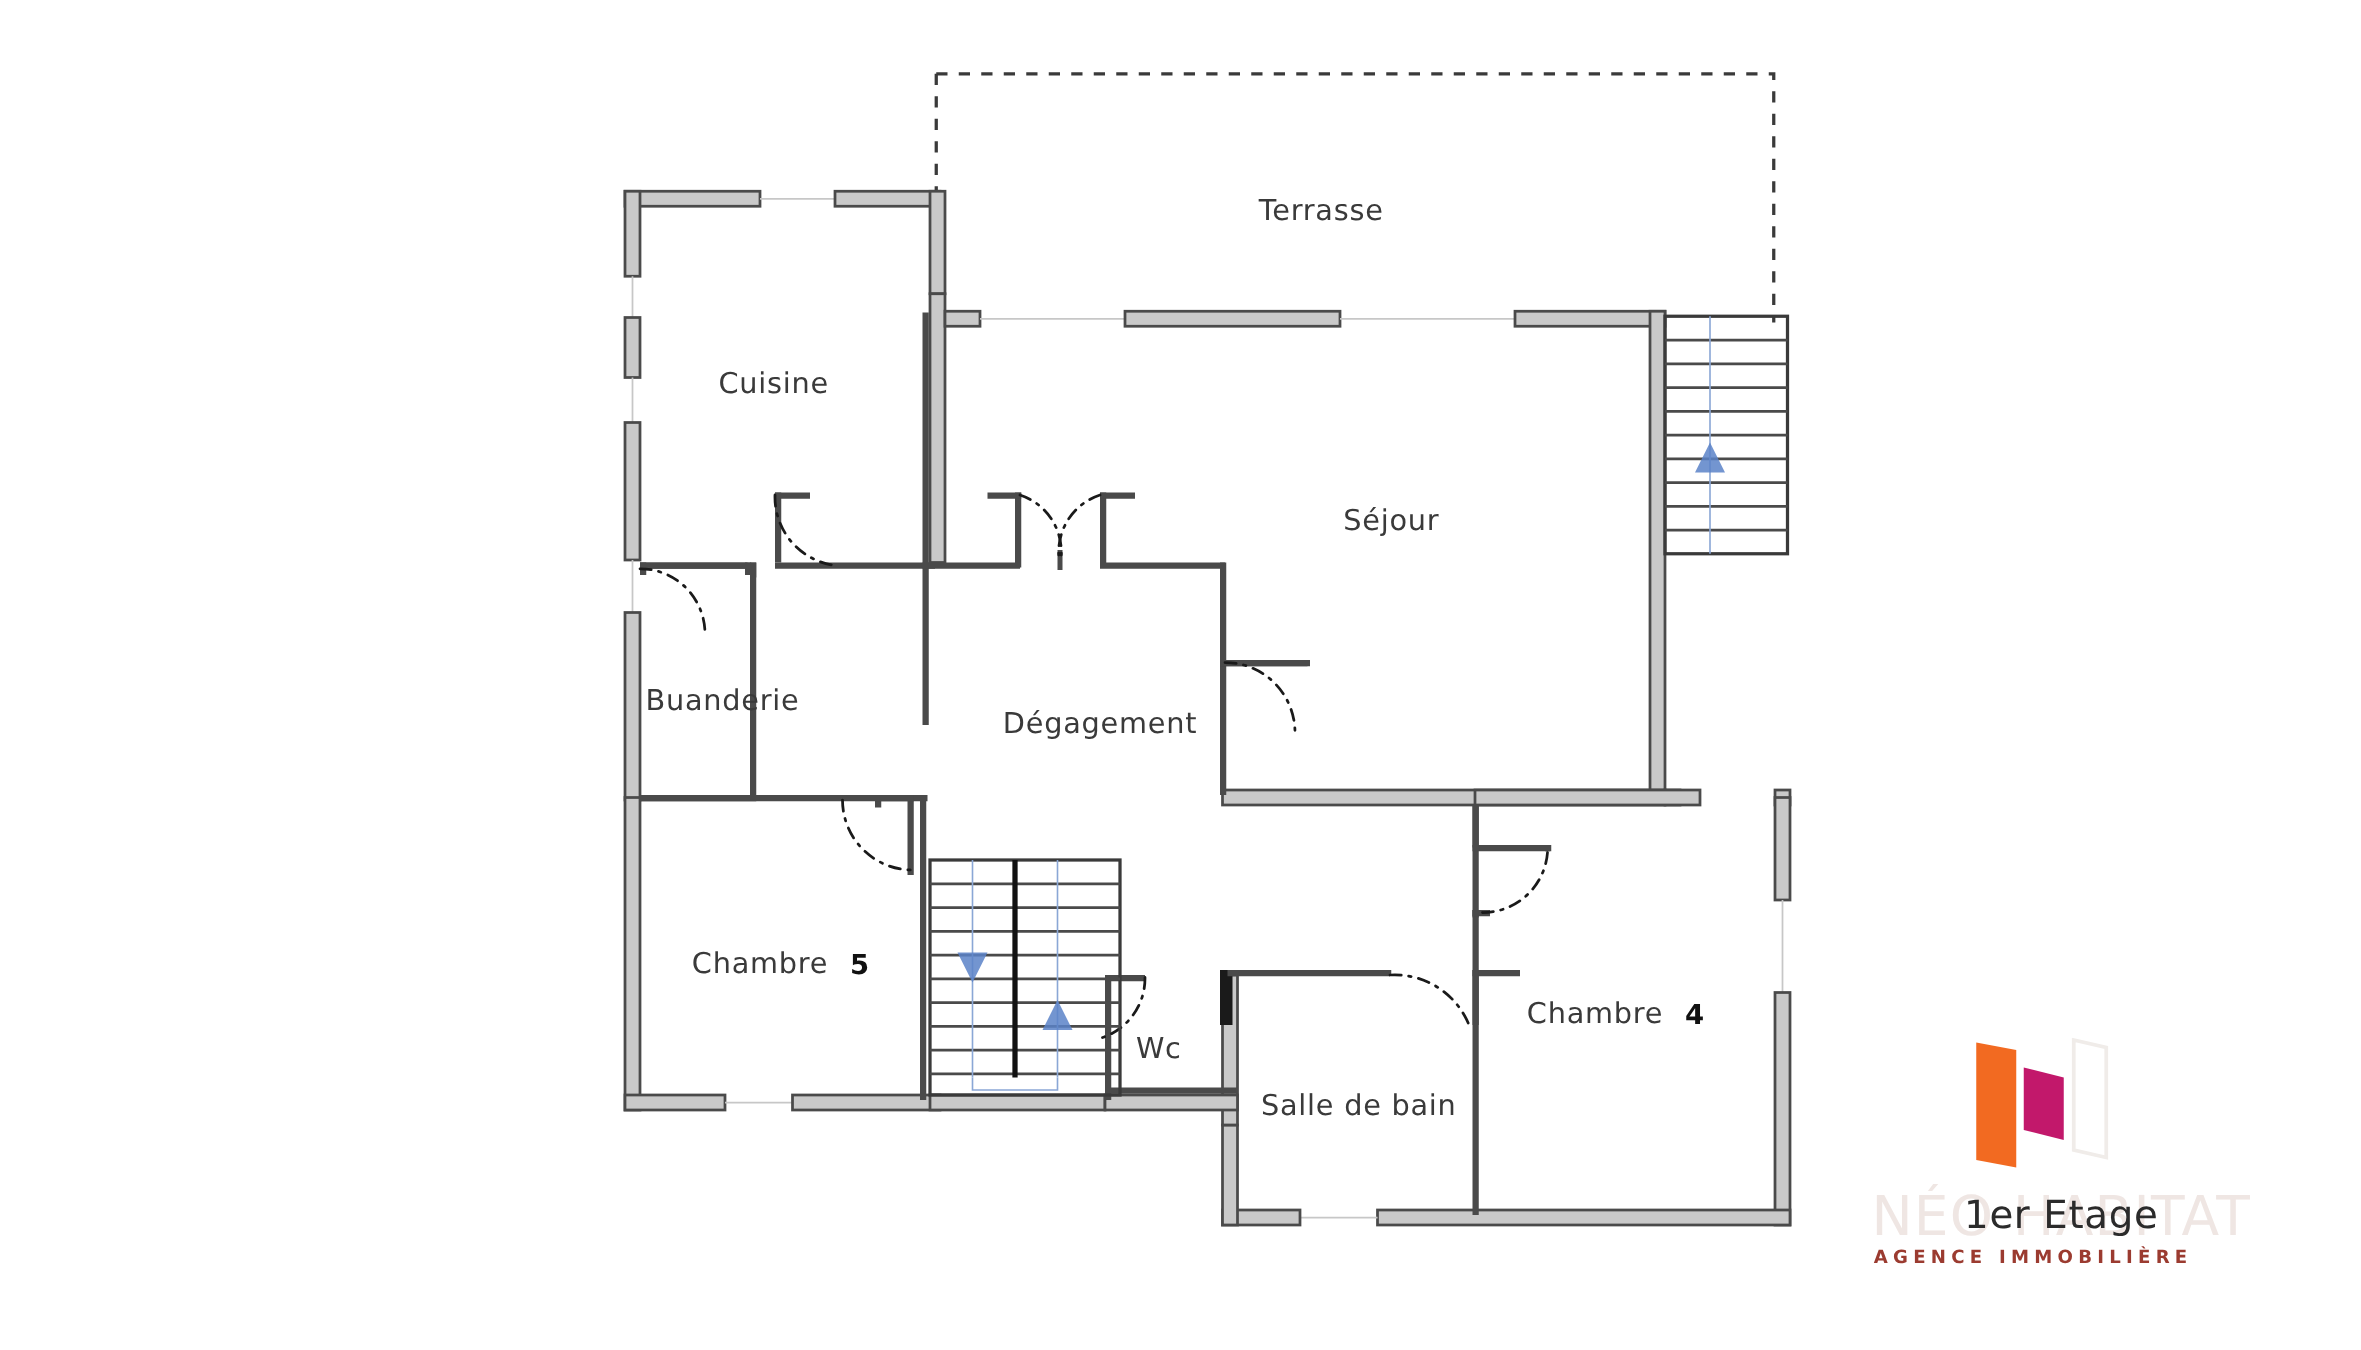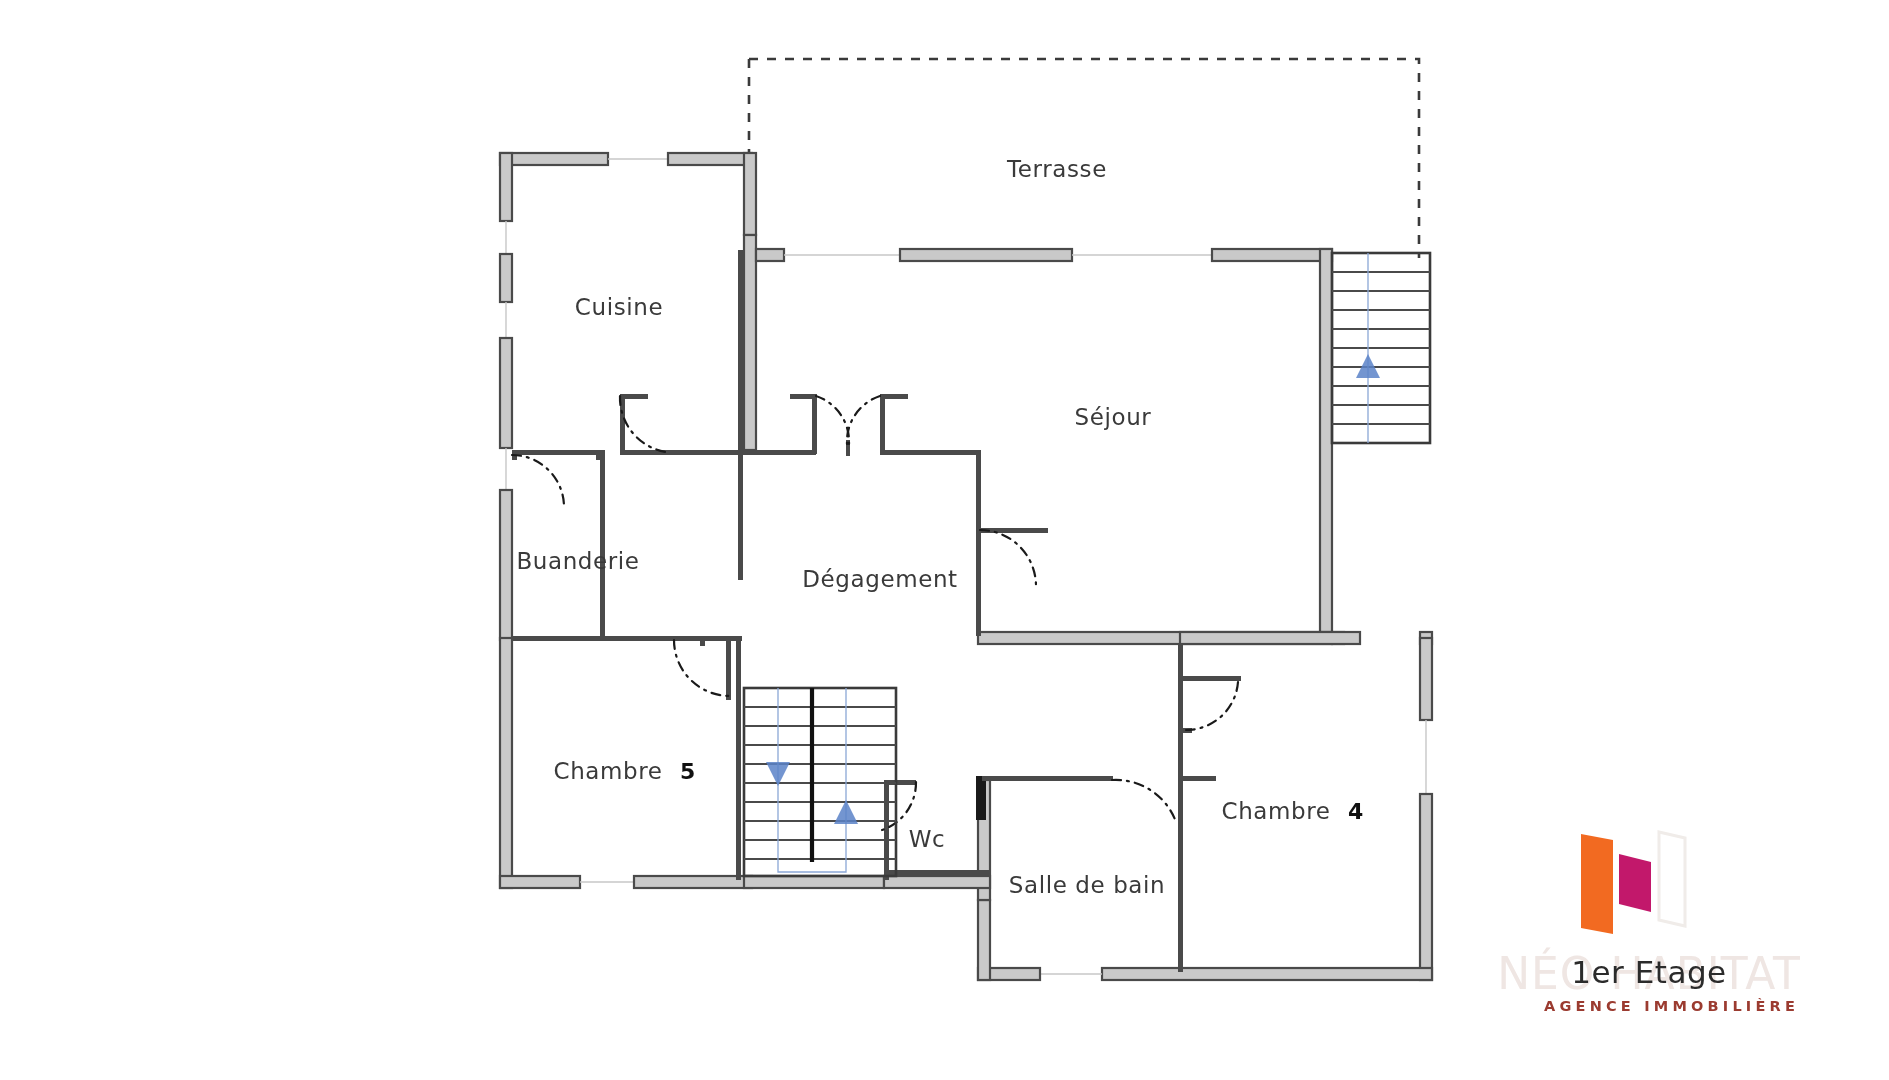--- a/index.html
+++ b/index.html
@@ -34,21 +34,21 @@
   #logo-block{
     position:absolute;left:1499px;top:830px;width:300px;height:240px;
   }
   #logo-mark{position:absolute;left:74px;top:0px;width:120px;height:110px;}
   #logo-title{
     position:absolute;left:0;top:124px;width:300px;text-align:center;
     font-size:31px;color:#2b2b2b;font-family:"DejaVu Sans","Liberation Sans",sans-serif;
     letter-spacing:.5px;white-space:nowrap;
   }
   #logo-sub{
-    position:absolute;left:0;top:168px;width:300px;text-align:right;
+    position:absolute;left:0;top:168px;width:300px;text-align:left;
     font-size:14.5px;color:#9b3b30;letter-spacing:4.2px;font-weight:700;
     font-family:"DejaVu Sans","Liberation Sans",sans-serif;white-space:nowrap;
   }
   #watermark{
     position:absolute;left:-20px;top:118px;width:340px;text-align:center;
     font-size:44px;color:#efe6e3;letter-spacing:1px;font-weight:400;
     font-family:"DejaVu Sans","Liberation Sans",sans-serif;white-space:nowrap;
     pointer-events:none;
   }
 </style>

